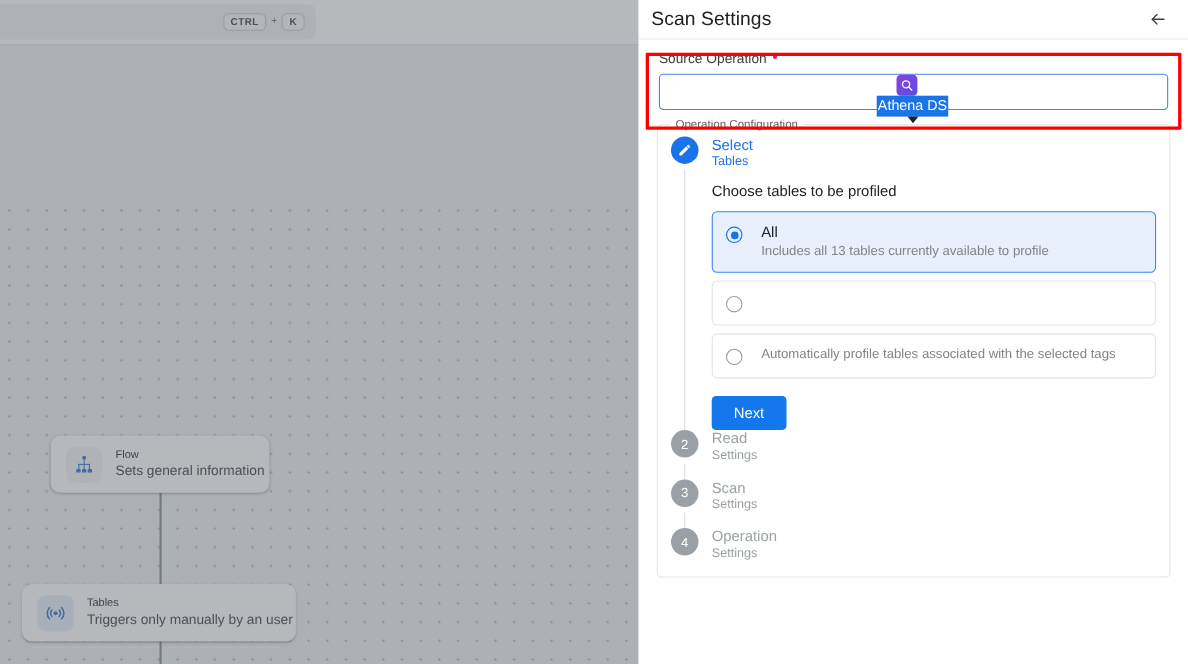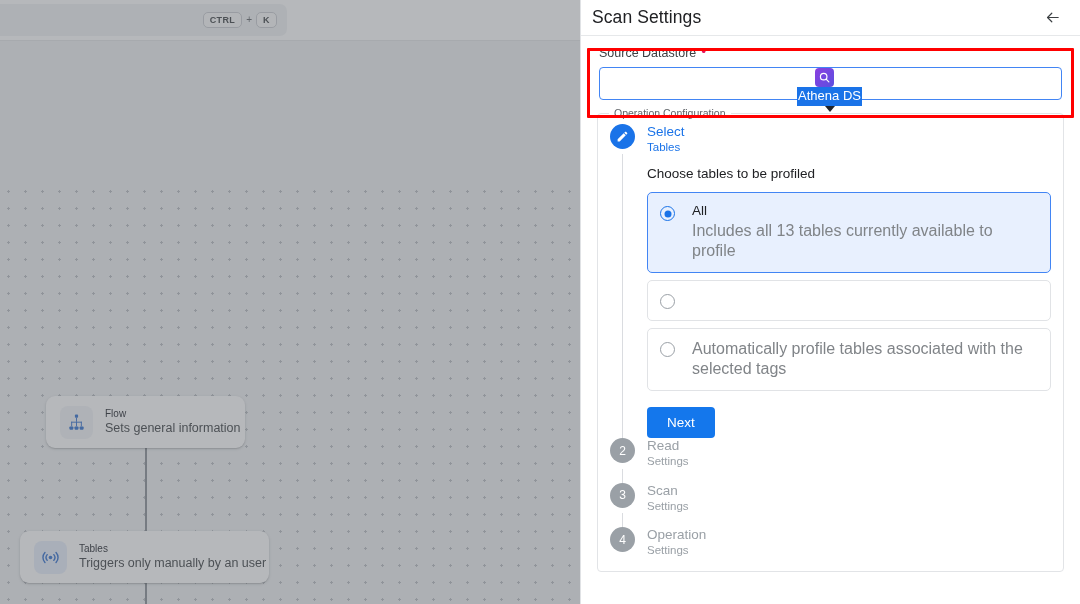--- a/index.html
+++ b/index.html
@@ -269,21 +269,21 @@
     content: "";
     position: absolute;
     left: 50%; top: 50%;
     width: 7px; height: 7px;
     border-radius: 50%;
     background: #1a73e8;
     transform: translate(-50%, -50%);
   }
   .option-text { display: flex; flex-direction: column; gap: 2px; }
   .option-title { font-size: 13.5px; color: #202124; line-height: 1.2; }
-  .option-desc { font-size: 16px; color: #808488; line-height: 1.25; }
+  .option-desc { font-size: 12px; color: #808488; line-height: 1.25; }
 
   .next-btn {
     margin-top: 9px;
     background: #1477ec;
     color: #ffffff;
     font-size: 13.5px;
     border: none;
     border-radius: 4px;
     padding: 8px 20px;
     cursor: pointer;
@@ -361,21 +361,21 @@
           <line x1="20" y1="12" x2="5" y2="12"></line>
           <polyline points="11,6 5,12 11,18"></polyline>
         </svg>
       </span>
     </div>
 
     <div class="panel-body">
 
       <div class="field-block">
         <div class="field-label">
-          <span>Source Datastore</span>
+          <span>Source Operation</span>
           <span class="req-dot">•</span>
         </div>
         <div class="select-control">
           <span class="ds-icon">
             <svg width="13" height="13" viewBox="0 0 24 24" fill="none" stroke="#ffffff" stroke-width="2.2" stroke-linecap="round">
               <circle cx="10.5" cy="10.5" r="6"></circle>
               <line x1="15" y1="15" x2="20" y2="20"></line>
             </svg>
           </span>
           <span class="ds-value">Athena DS</span>

